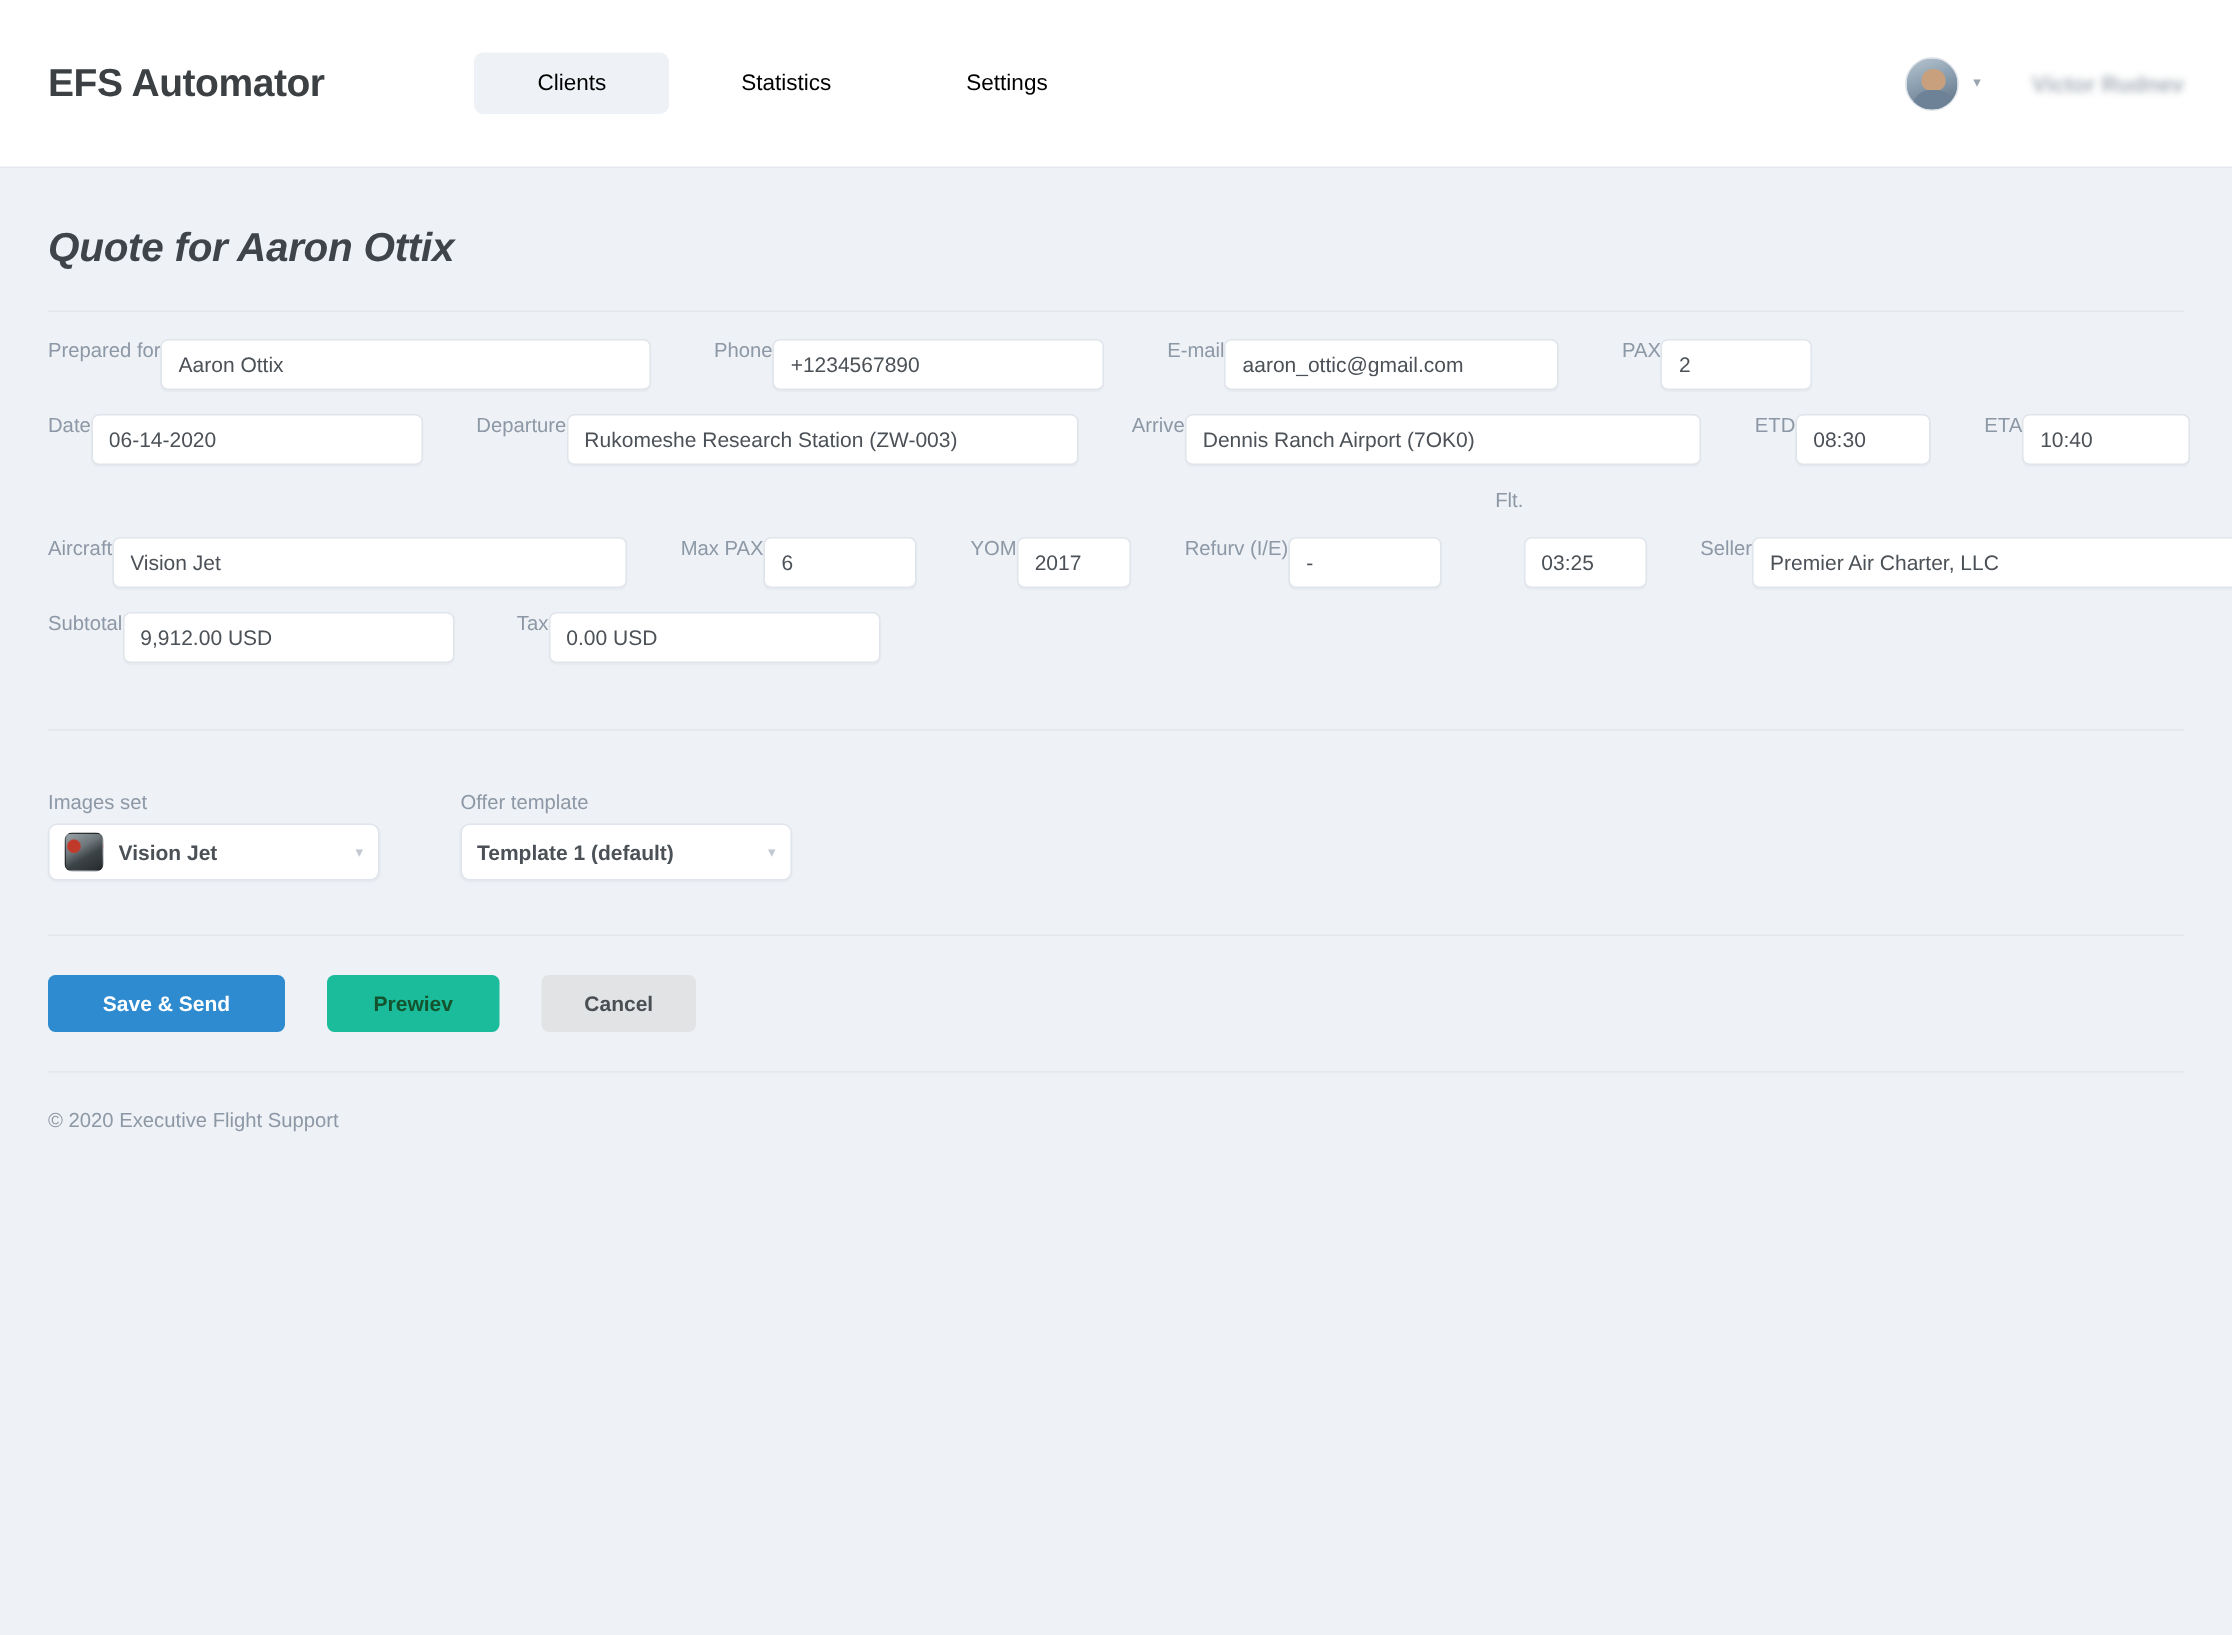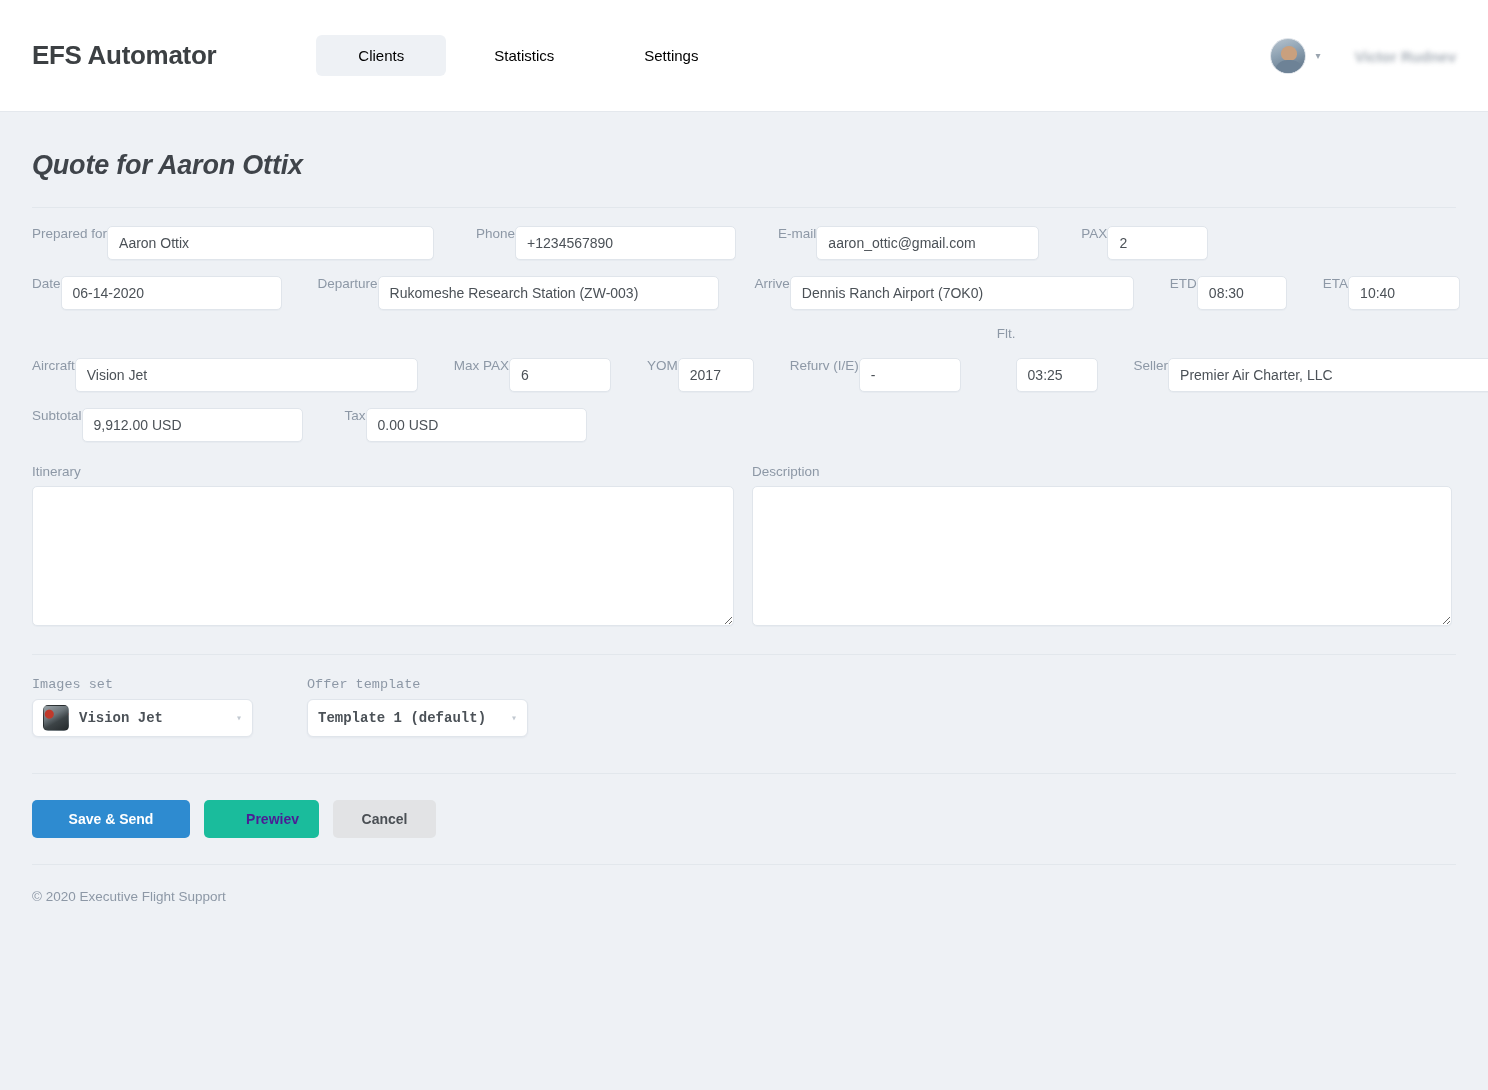--- a/index.html
+++ b/index.html
@@ -198,23 +198,22 @@
     padding: 9px 11px;
     resize: vertical;
     line-height: 1.4;
   }
 
   .divider-area { padding: 28px 0 0 0; }
 
   .select-row {
     display: flex;
     gap: 18px;
-    margin-top: 22px;
+    margin-top: 40px;
     margin-bottom: 8px;
-    font-family: Liberation Mono, monospace;
   }
   .select-box {
     height: 38px;
     border: 1px solid #e0e5eb;
     border-radius: 6px;
     background: #ffffff;
     display: flex;
     align-items: center;
     padding: 0 10px;
     cursor: pointer;
@@ -246,36 +245,36 @@
   .select-caret {
     color: #c2c9d1;
     font-size: 10px;
     margin-left: 8px;
     user-select: none;
   }
 
   
   .btn-row {
     display: flex;
-    gap: 14px;
+    gap: 28px;
     margin: 26px 0 0 0;
   }
   .btn {
     height: 38px;
     border: none;
     border-radius: 5px;
     font-size: 14px;
     font-weight: bold;
     font-family: inherit;
     cursor: pointer;
     padding: 0 20px;
     white-space: nowrap;
   }
   .btn-primary { background: #2e8bd0; color: #ffffff; min-width: 158px; }
-  .btn-preview { background: #1abc9c; color: #4c1d95; min-width: 115px; text-align: right; }
+  .btn-preview { background: #1abc9c; color: #14532d; min-width: 115px; }
   .btn-cancel  { background: #e2e3e5; color: #4a4f54; min-width: 103px; }
 
   .footer-hr { margin-top: 26px; }
   .footer {
     font-size: 13.5px;
     color: #8d98a6;
     padding: 24px 0 0 0;
   }
 </style>
 </head>
@@ -400,30 +399,20 @@
         <span class="label">Subtotal</span>
         <input class="input w-subtotal" value="9,912.00 USD" style="">
       </div>
       <div class="gap-sm"></div>
       <div class="field">
         <span class="label">Tax</span>
         <input class="input w-tax" value="0.00 USD" style="">
       </div>
     </div>
 
-    <div class="ta-row">
-      <div class="ta-field ta-left">
-        <span class="label">Itinerary</span>
-        <textarea class="input" style=""></textarea>
-      </div>
-      <div class="ta-field ta-right">
-        <span class="label">Description</span>
-        <textarea class="input" style=""></textarea>
-      </div>
-    </div>
 
     <div class="divider-area">
       <hr class="hr">
     </div>
 
     <div class="select-row">
       <div class="ta-field">
         <span class="label">Images set</span>
         <div class="select-box w-imgset">
           <span class="thumb"></span>

